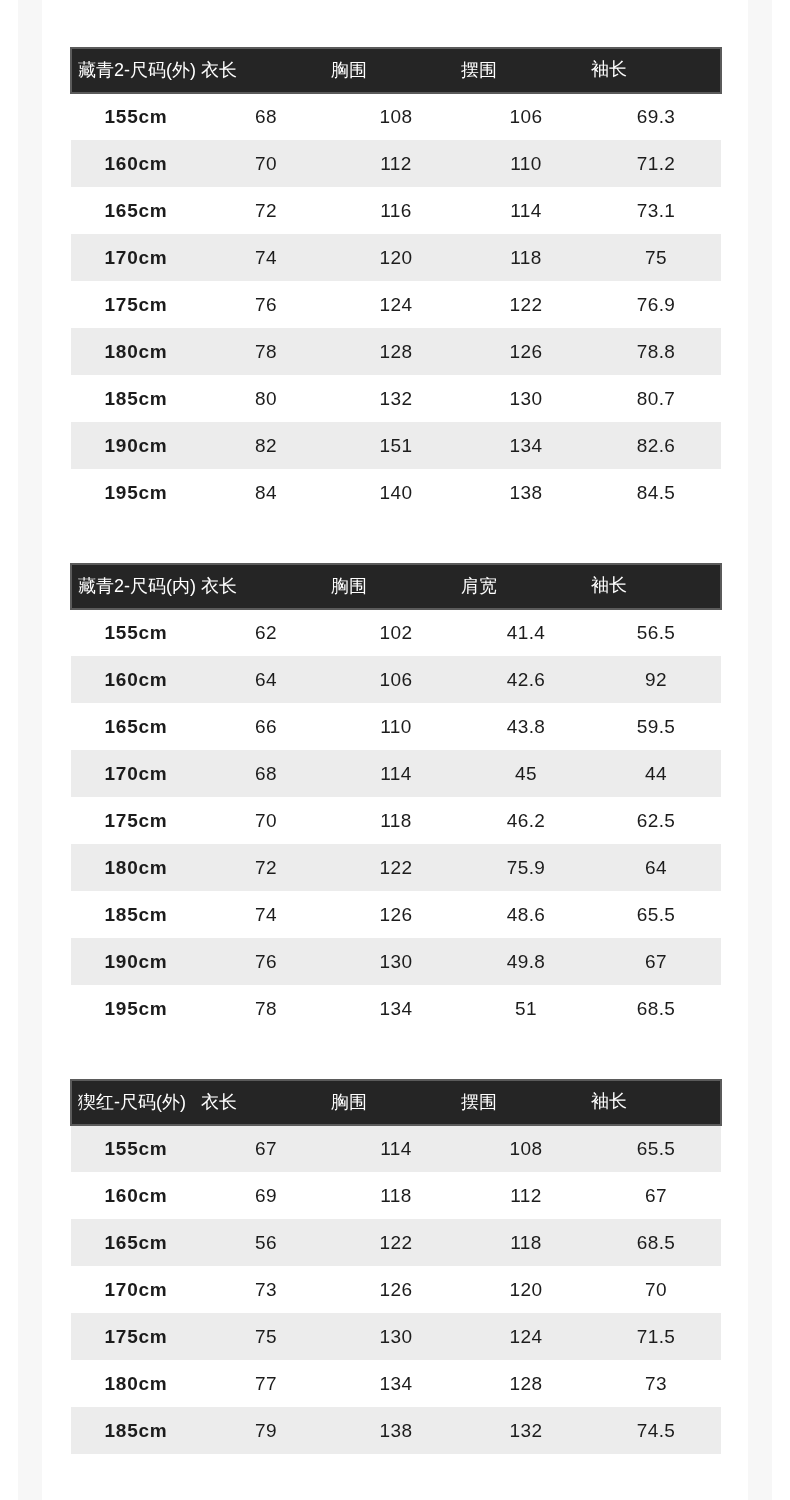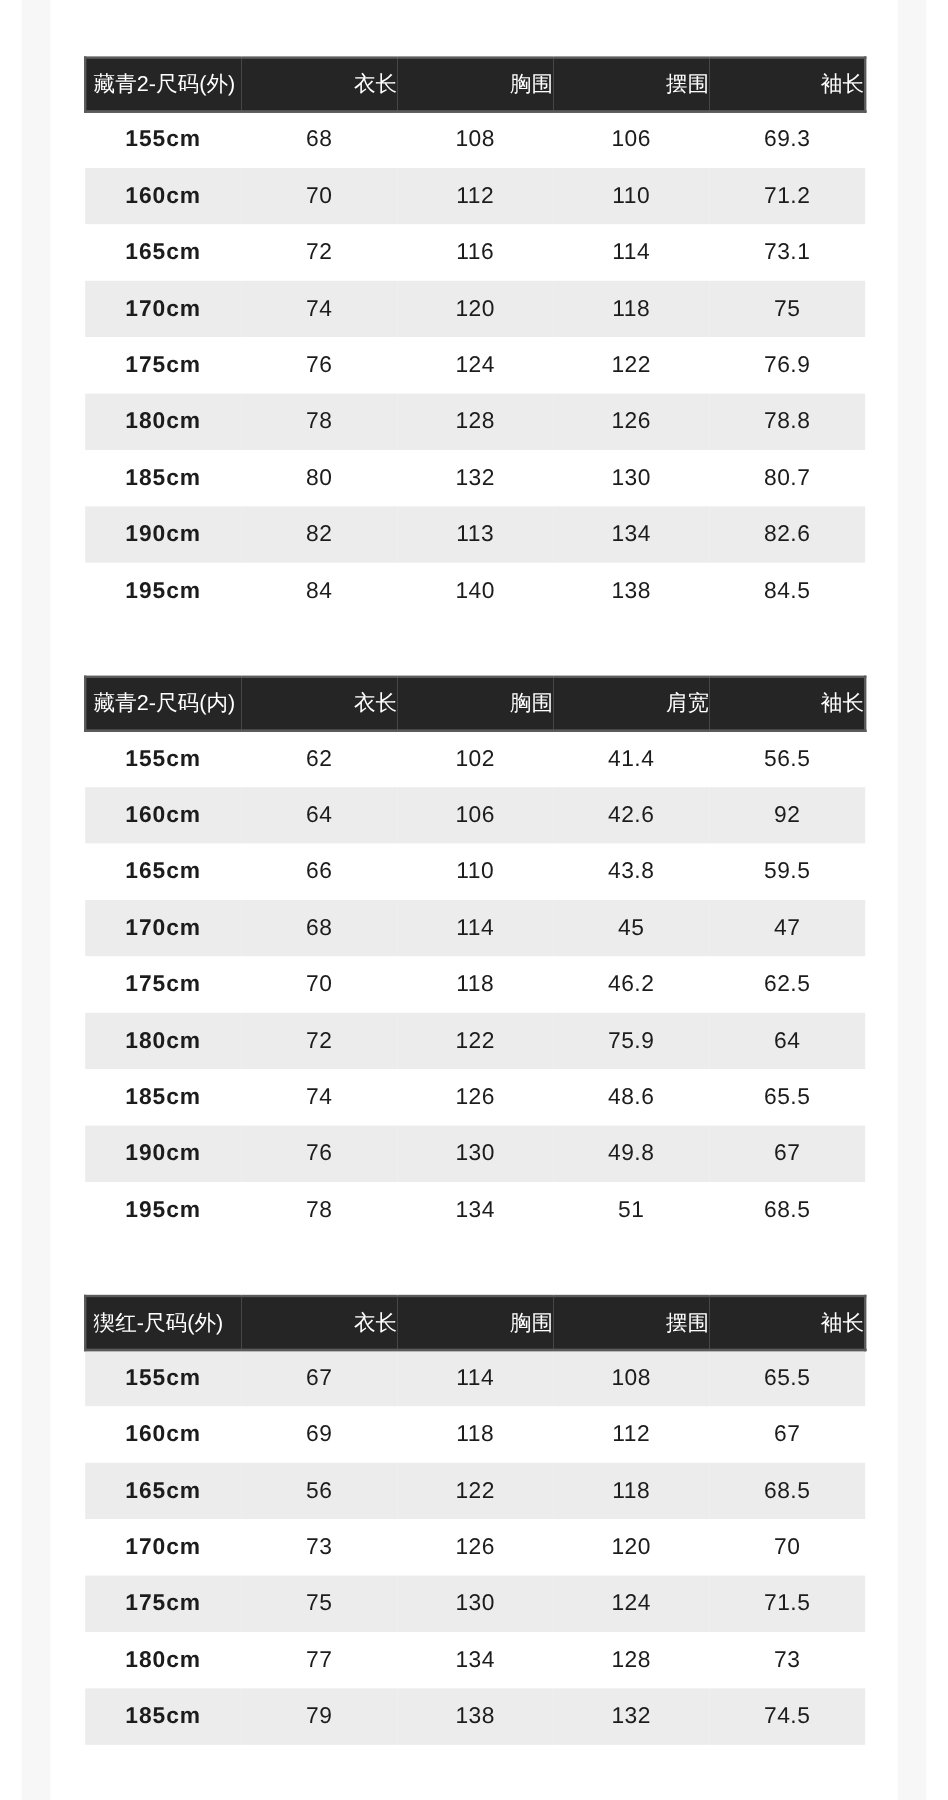--- a/index.html
+++ b/index.html
@@ -48,33 +48,34 @@
   .size-table col.c-val  { width: 130px; }
 
   .size-table thead th {
     background: #252525;
     color: #ffffff;
     font-size: 18px;
     font-weight: 400;
     height: 43px;
     line-height: 43px;
     padding: 0;
-    text-align: right;
+    text-align: left;
     vertical-align: middle;
     border-top: 2px solid #5b5b5b;
     border-bottom: 2px solid #5b5b5b;
     white-space: nowrap;
   }
   .size-table thead th.first {
     text-align: left;
     padding-left: 6px;
     border-left: 2px solid #5b5b5b;
   }
   .size-table thead th.last {
     border-right: 2px solid #5b5b5b;
+    font-family: Liberation Mono, monospace;
   }
 
   .size-table tbody td {
     height: 47px;
     padding: 0;
     font-size: 19px;
     color: #1c1c1c;
     text-align: center;
     vertical-align: middle;
     letter-spacing: 0.4px;
@@ -158,21 +159,21 @@
         <tr>
           <td class="size-cell">185cm</td>
           <td>80</td>
           <td>132</td>
           <td>130</td>
           <td>80.7</td>
         </tr>
         <tr class="alt">
           <td class="size-cell">190cm</td>
           <td>82</td>
-          <td>113</td>
+          <td>151</td>
           <td>134</td>
           <td>82.6</td>
         </tr>
         <tr>
           <td class="size-cell">195cm</td>
           <td>84</td>
           <td>140</td>
           <td>138</td>
           <td>84.5</td>
         </tr>
@@ -215,21 +216,21 @@
           <td>66</td>
           <td>110</td>
           <td>43.8</td>
           <td>59.5</td>
         </tr>
         <tr class="alt">
           <td class="size-cell">170cm</td>
           <td>68</td>
           <td>114</td>
           <td>45</td>
-          <td>47</td>
+          <td>44</td>
         </tr>
         <tr>
           <td class="size-cell">175cm</td>
           <td>70</td>
           <td>118</td>
           <td>46.2</td>
           <td>62.5</td>
         </tr>
         <tr class="alt">
           <td class="size-cell">180cm</td>

